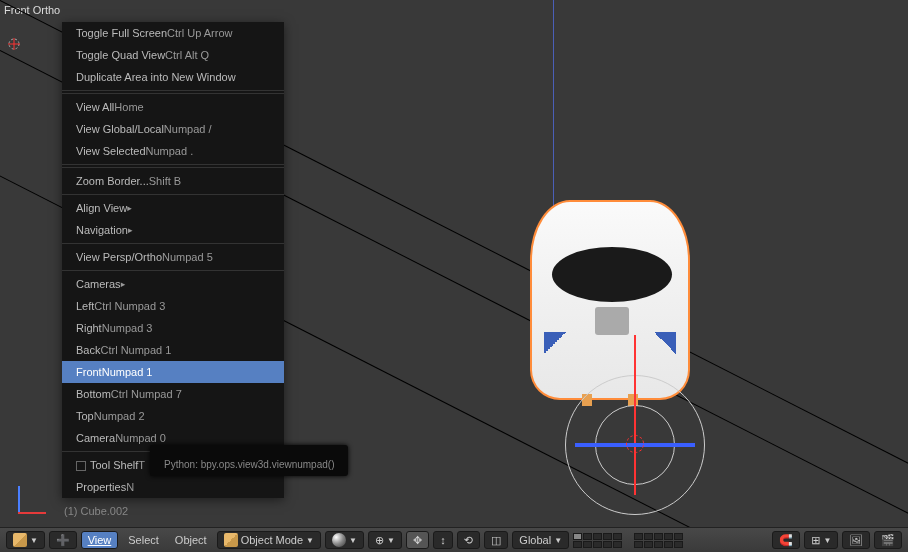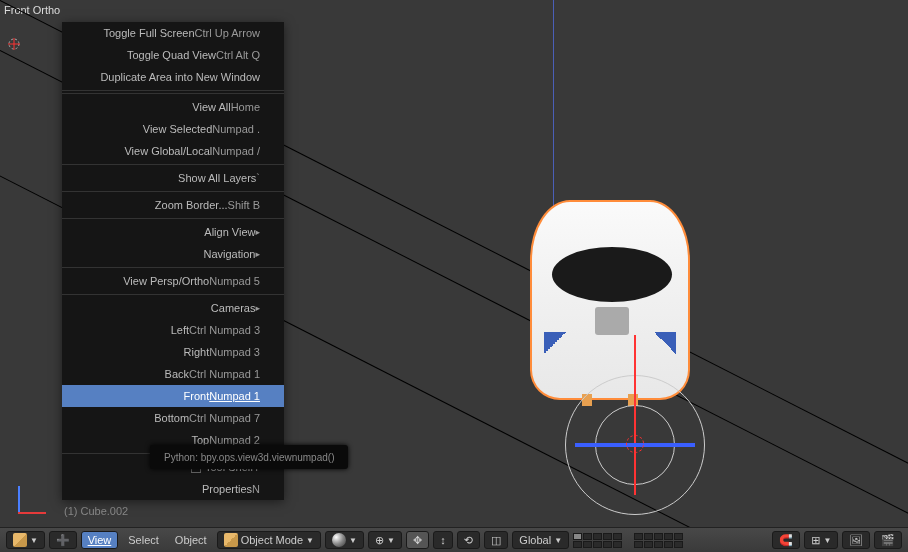--- a/index.html
+++ b/index.html
@@ -18,28 +18,28 @@
 .train-stripe-l { position: absolute; left: 12px; top: 130px; width: 25px; height: 30px; background: linear-gradient(135deg, #3a5fb8 40%, transparent 40%); }
 .train-stripe-r { position: absolute; right: 12px; top: 130px; width: 25px; height: 30px; background: linear-gradient(-135deg, #3a5fb8 40%, transparent 40%); }
 .cursor3d { position: absolute; left: 565px; top: 375px; width: 140px; height: 140px; }
 .cursor-circle { position: absolute; border: 1px solid #ccc; border-radius: 50%; }
 .cursor-big { width: 140px; height: 140px; left: 0; top: 0; }
 .cursor-sm { width: 80px; height: 80px; left: 30px; top: 30px; }
 .cursor-v { position: absolute; left: 69px; top: -40px; width: 2px; height: 160px; background: #ff3333; }
 .cursor-h { position: absolute; left: 10px; top: 68px; width: 120px; height: 4px; background: #3a5fff; }
 .cursor-center { position: absolute; left: 61px; top: 60px; width: 18px; height: 18px; border: 1px dashed #ff3333; border-radius: 50%; }
 .menu { position: absolute; left: 62px; top: 22px; width: 222px; background: #151515; color: #bbb; font-size: 11px; box-shadow: 0 2px 10px rgba(0,0,0,0.5); }
-.menu-item { display: flex; justify-content: flex-end; padding: 4px 24px; cursor: pointer; line-height: 14px; }
+.menu-item { display: flex; justify-content: flex-start; padding: 4px 14px; cursor: pointer; line-height: 14px; }
 .menu-item.highlighted { background: #5680c2; color: #fff; }
 .menu-sep { height: 1px; background: #333; margin: 2px 0; }
 .menu-item .shortcut { color: #999; }
-.menu-item.highlighted .shortcut { color: #fff; text-decoration: underline; }
+.menu-item.highlighted .shortcut { color: #fff; }
 .menu-item .chev { font-size: 9px; }
 .tooltip { position: absolute; left: 150px; top: 445px; background: #0a0a0a; color: #ddd; font-size: 11px; padding: 6px 14px; text-align: center; border-radius: 3px; box-shadow: 0 0 5px #000; z-index: 5; }
-.tooltip .tt-sub { color: #888; font-size: 10px; margin-top: 1px; }
+.tooltip .tt-sub { color: #888; font-size: 10px; margin-top: 8px; }
 .footer { position: absolute; left: 0; right: 0; bottom: 0; height: 25px; background: linear-gradient(#484848, #3a3a3a); display: flex; align-items: center; gap: 4px; padding: 0 6px; color: #ccc; font-size: 11px; border-top: 1px solid #222; }
 .ft-btn { background: #2a2a2a; border: 1px solid #1a1a1a; border-radius: 3px; padding: 1px 6px; color: #ccc; font-size: 11px; display: inline-flex; align-items: center; gap: 3px; height: 18px; }
 .ft-btn.active { background: #5680c2; color: #fff; text-decoration: underline; }
 .layer-grid { display: inline-flex; gap: 1px; }
 .layer-col { display: flex; flex-direction: column; gap: 1px; }
 .layer-cell { width: 9px; height: 7px; background: #2a2a2a; border: 1px solid #1a1a1a; }
 .layer-cell.on { background: #888; }
 .sphere-icon { width: 14px; height: 14px; border-radius: 50%; background: radial-gradient(circle at 30% 30%, #fff, #888, #333); display: inline-block; }
 .cube-icon { width: 14px; height: 14px; background: linear-gradient(135deg, #e8b86a 50%, #c8984a 50%); display: inline-block; border-radius: 2px; }
 .highlight-obj { position: absolute; left: 64px; top: 505px; color: #888; font-size: 11px; }
@@ -104,32 +104,28 @@
       <span><span>Duplicate Area into New Window</span></span>
       <span class="shortcut"></span>
     </div>
     <div class="menu-sep"></div>
     <div class="menu-sep"></div>
     <div class="menu-item">
       <span><span>View All</span></span>
       <span class="shortcut">Home</span>
     </div>
     <div class="menu-item">
+      <span><span>View Global/Local</span></span>
+      <span class="shortcut">Numpad /</span>
+    </div>
+    <div class="menu-item">
       <span><span>View Selected</span></span>
       <span class="shortcut">Numpad .</span>
     </div>
-    <div class="menu-item">
-      <span><span>View Global/Local</span></span>
-      <span class="shortcut">Numpad /</span>
-    </div>
-    <div class="menu-sep"></div>
-    <div class="menu-item">
-      <span><span>Show All Layers</span></span>
-      <span class="shortcut">`</span>
-    </div>
+    <div class="menu-sep"></div>
     <div class="menu-sep"></div>
     <div class="menu-item">
       <span><span>Zoom Border...</span></span>
       <span class="shortcut">Shift B</span>
     </div>
     <div class="menu-sep"></div>
     <div class="menu-item">
       <span><span>Align View</span></span>
       <span class="shortcut chev">▸</span>
     </div>
@@ -163,20 +159,24 @@
       <span><span>Front</span></span>
       <span class="shortcut">Numpad 1</span>
     </div>
     <div class="menu-item">
       <span><span>Bottom</span></span>
       <span class="shortcut">Ctrl Numpad 7</span>
     </div>
     <div class="menu-item">
       <span><span>Top</span></span>
       <span class="shortcut">Numpad 2</span>
+    </div>
+    <div class="menu-item">
+      <span><span>Camera</span></span>
+      <span class="shortcut">Numpad 0</span>
     </div>
     <div class="menu-sep"></div>
     <div class="menu-item">
       <span><span style="display:inline-block;width:10px;height:10px;border:1px solid #666;margin-right:4px;vertical-align:middle"></span><span>Tool Shelf</span></span>
       <span class="shortcut">T</span>
     </div>
     <div class="menu-item">
       <span><span>Properties</span></span>
       <span class="shortcut">N</span>
     </div>

